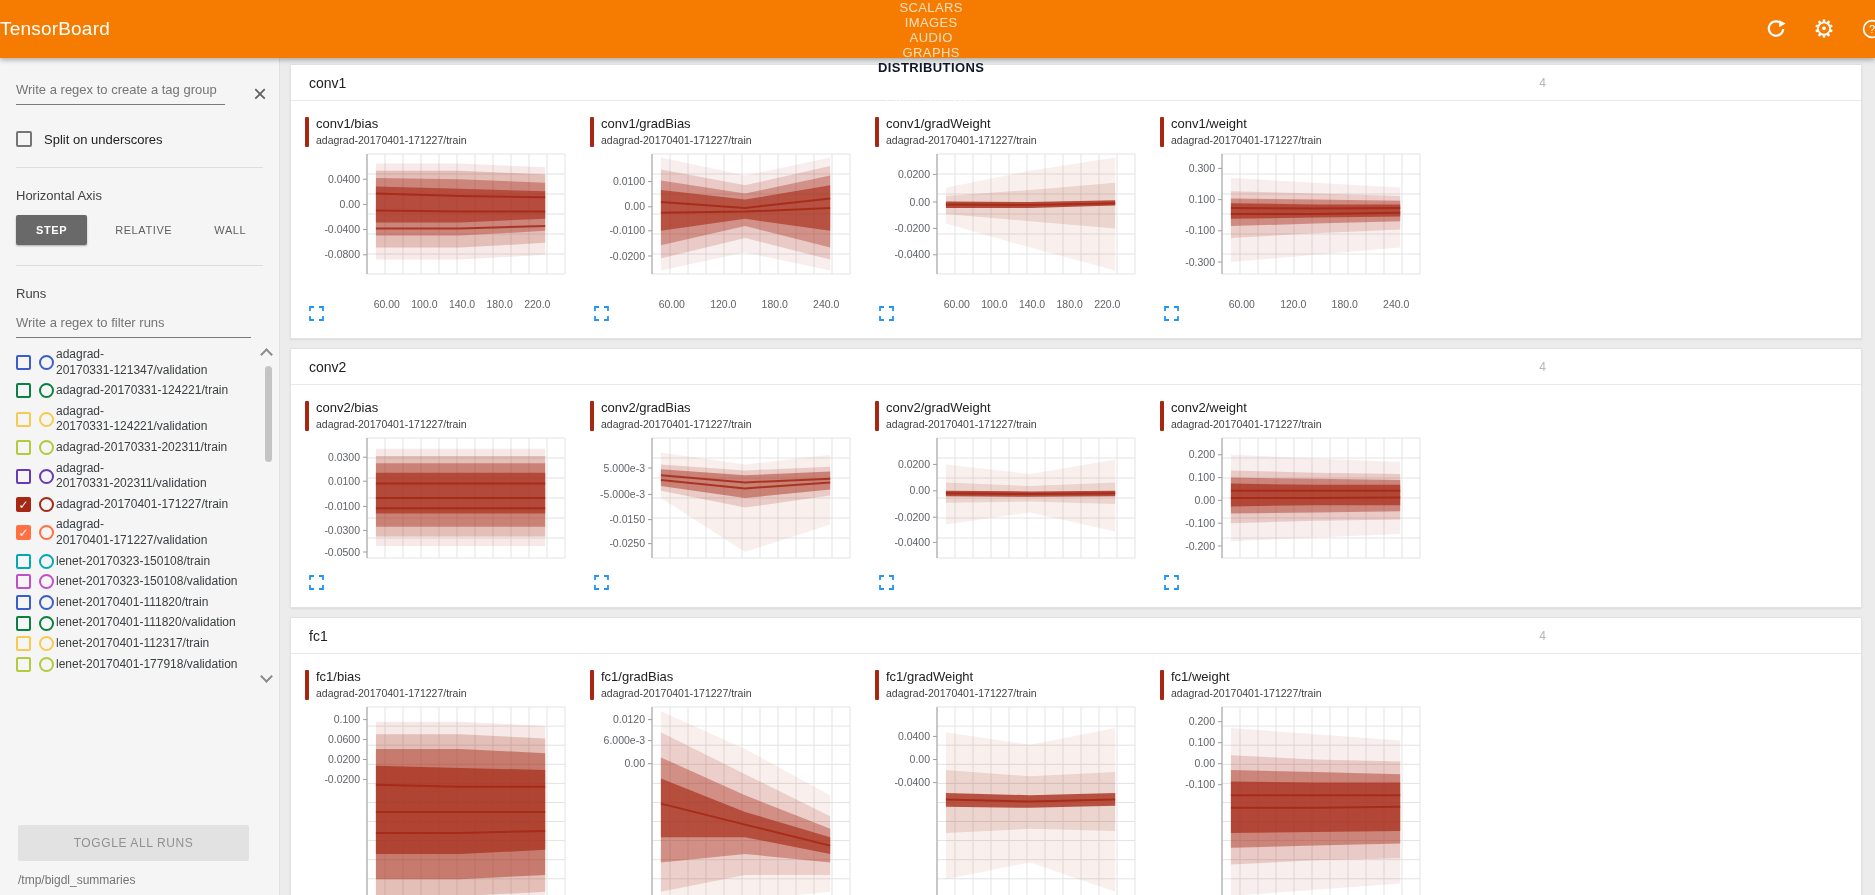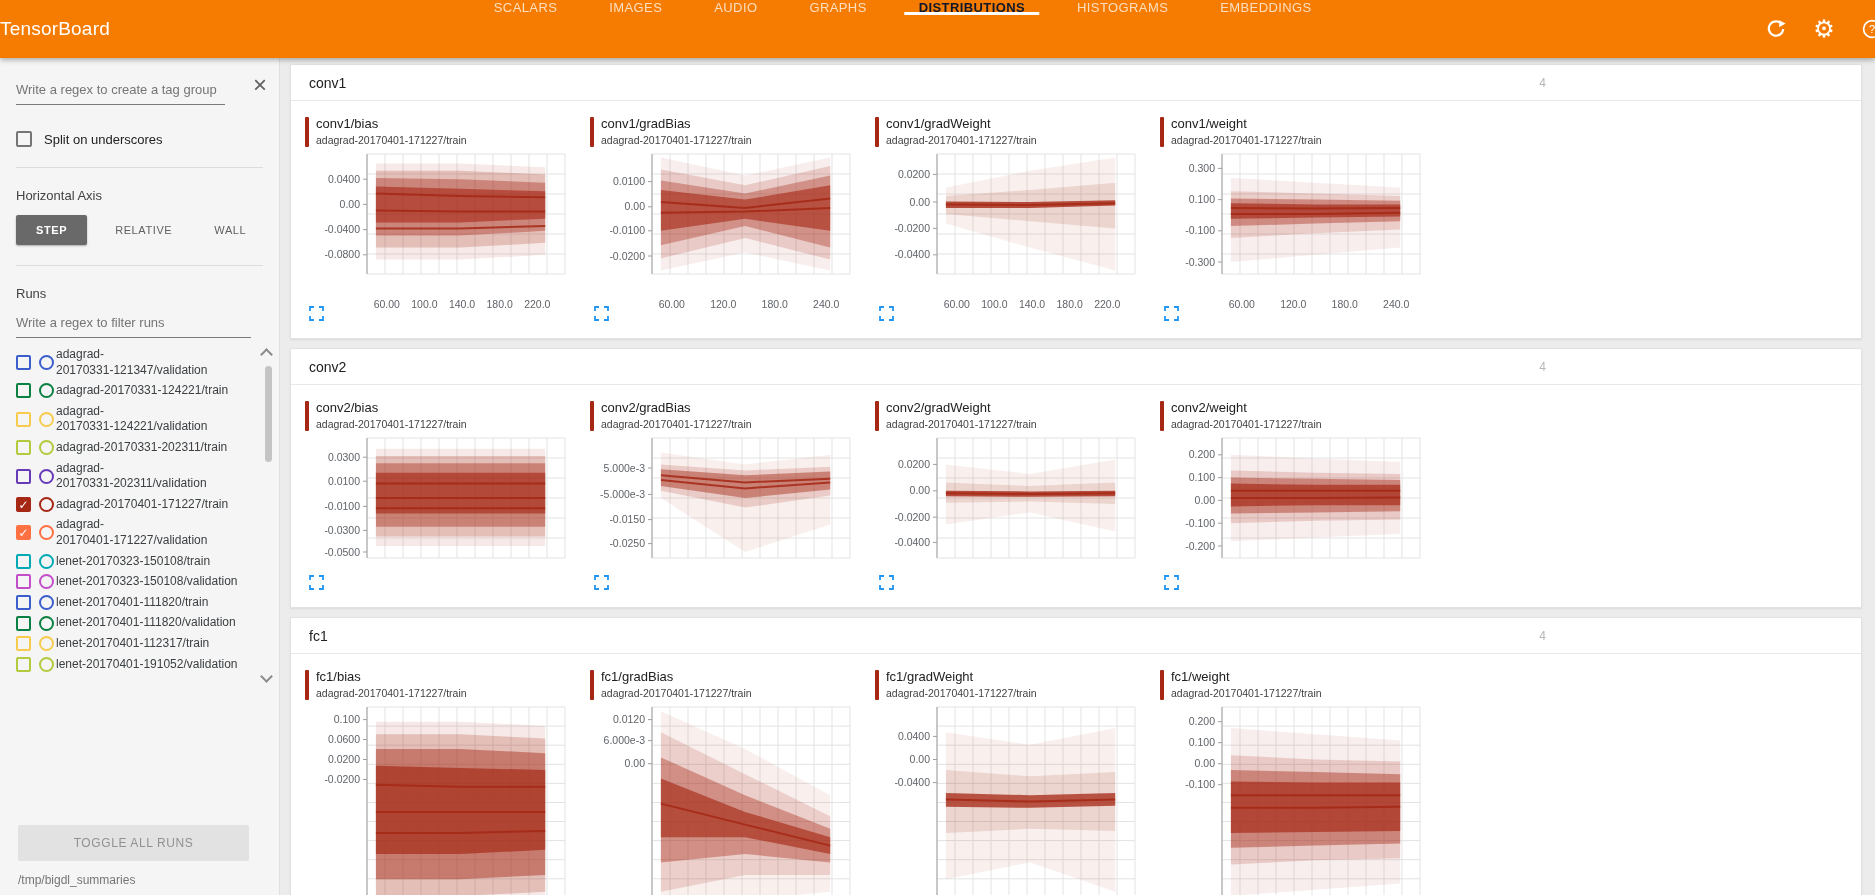--- a/index.html
+++ b/index.html
@@ -3,35 +3,35 @@
 <meta charset="utf-8">
 <style>
   * { margin:0; padding:0; box-sizing:border-box; }
   html,body { width:1875px; height:895px; overflow:hidden; background:#ececec;
     font-family:"Liberation Sans","DejaVu Sans",sans-serif; }
   
   header { position:relative; height:58px; background:#f57c00; display:flex; align-items:center;
     color:#fff; box-shadow:0 2px 5px rgba(0,0,0,.3); z-index:10; }
   .app-title { font-size:19px; font-weight:400; letter-spacing:.2px; }
   .tabs { position:absolute; left:50%; transform:translateX(-54%); top:0; height:100%;
-    display:flex; align-items:flex-start; }
+    display:flex; align-items:center;flex-direction:column; }
   .tab { display:flex; align-items:center; padding:0 26px; font-size:13px; letter-spacing:.4px;
     color:rgba(255,255,255,.75); cursor:pointer; position:relative; }
   .tab.active { color:#0f172a; font-weight:bold; }
   .tab.active::after { content:""; position:absolute; left:12px; right:12px; bottom:0; height:3px; background:#fff; }
   .hicons { position:absolute; right:0; top:0; height:100%; display:flex; align-items:center; gap:14px; padding-right:0; }
   .hicon { width:34px; height:34px; display:flex; align-items:center; justify-content:center; cursor:pointer; }
   .gear-glyph { font-size:24px; line-height:1; }
   .hicon.help { margin-right:-14px; }
   
   .app-body { display:flex; height:837px; }
   
   aside { width:280px; flex:0 0 280px; background:#f5f5f5; border-right:1px solid #e0e0e0;
     padding:18px 0 8px 16px; display:flex; flex-direction:column; overflow:hidden; }
-  .tag-filter-row { display:flex; padding-right:8px;gap:20px; }
+  .tag-filter-row { display:flex; align-items:flex-end; padding-right:8px;gap:20px; }
   .tb-input { flex:1; background:transparent; border:none; outline:none; border-bottom:1px solid #7a7a7a;
     font-size:13px; padding:6px 0 7px 0; color:#212121; font-family:inherit; }
   .tb-input::placeholder { color:#757575; opacity:1; }
   .close-x { font-size:24px; color:#616161; line-height:18px; padding:0 4px 2px 8px; cursor:pointer; }
   .cb-row { display:flex; align-items:center; margin-top:26px; cursor:pointer; }
   .cb-box { width:16px; height:16px; border:2px solid #757575; border-radius:2px; margin-right:12px; background:#fff0; }
   .cb-label { font-size:13px; color:#212121; }
   .divider { height:1px; background:#ddd; margin:20px 16px 0 0; }
   .side-label { font-size:13px; color:#424242; margin-top:20px; }
   .axis-btns { display:flex; align-items:center; margin-top:12px; }
@@ -187,21 +187,21 @@
           <span class="run-label">lenet-20170401-111820/validation</span>
         </div>
         <div class="run-row">
           <span class="run-cb" style="border-color: rgb(247, 203, 77);"></span>
           <span class="run-circle" style="border-color: rgb(247, 203, 77);"></span>
           <span class="run-label">lenet-20170401-112317/train</span>
         </div>
         <div class="run-row">
           <span class="run-cb" style="border-color: rgb(178, 202, 60);"></span>
           <span class="run-circle" style="border-color: rgb(178, 202, 60);"></span>
-          <span class="run-label">lenet-20170401-191052/validation</span>
+          <span class="run-label">lenet-20170401-177918/validation</span>
         </div>
       </div>
     <button class="toggle-btn">TOGGLE ALL RUNS</button>
     <div class="log-path">/tmp/bigdl_summaries</div>
   </aside>
 
   <main id="main">
       <section class="tag-section">
         <div class="sec-head">
           <span class="sec-title">conv1</span>

